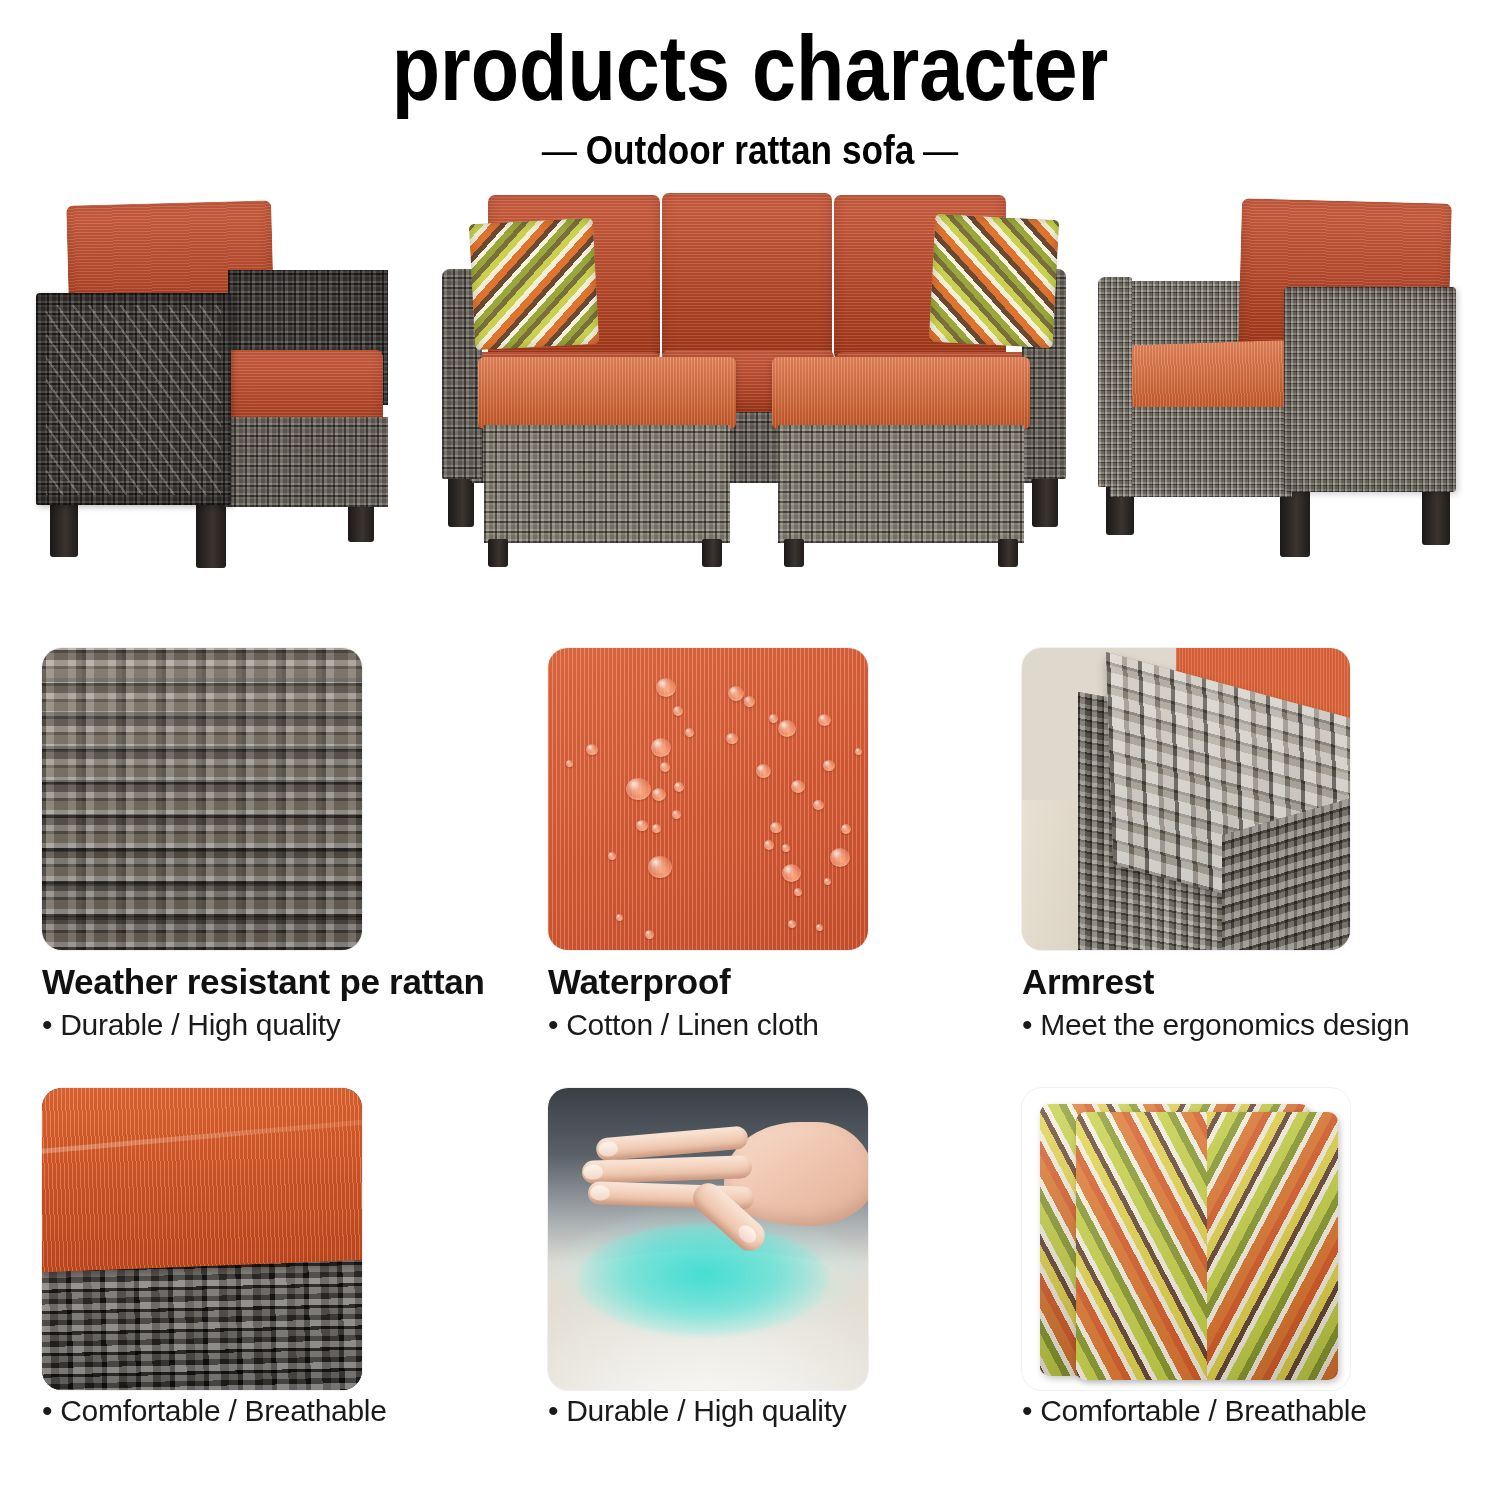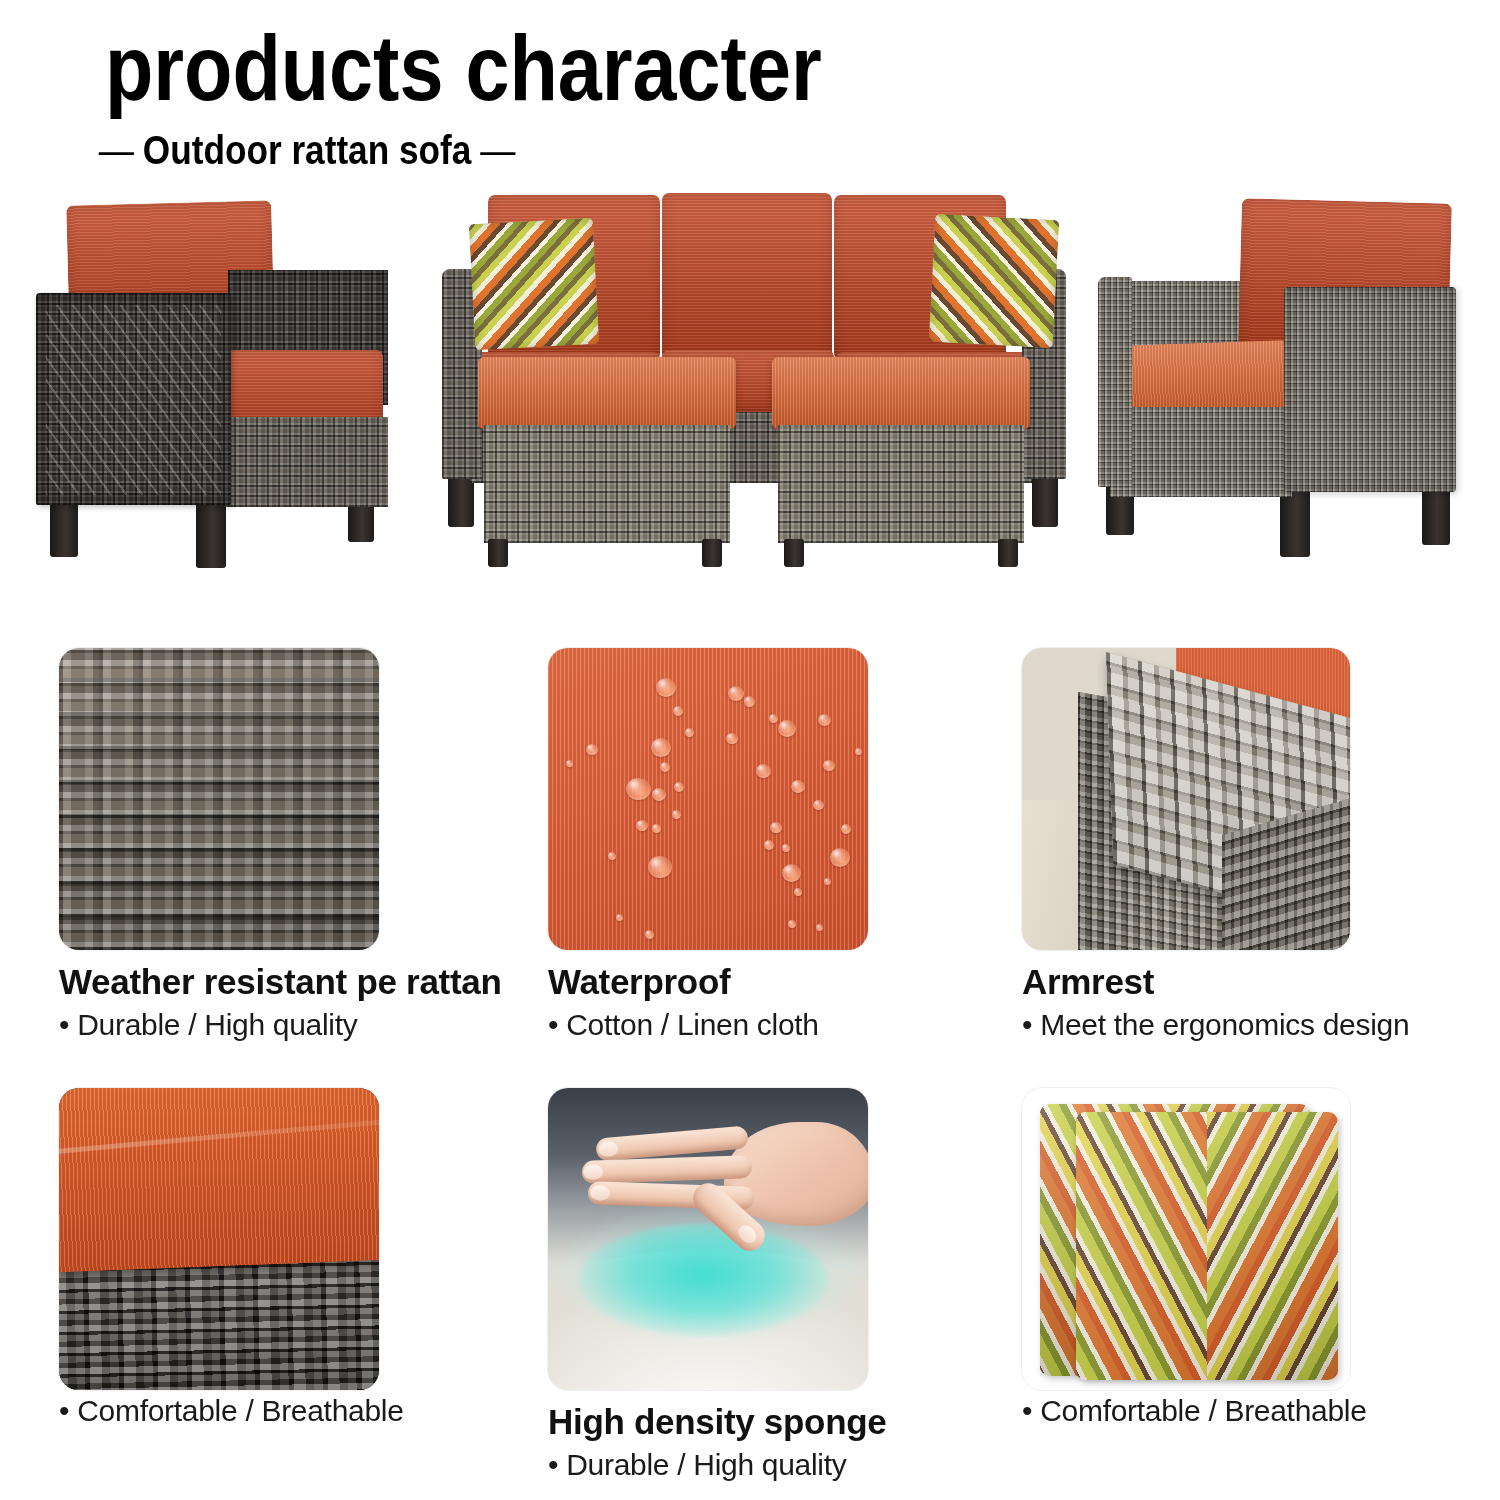--- a/index.html
+++ b/index.html
@@ -18,21 +18,21 @@
     width: 1500px;
     height: 1500px;
     background: #ffffff;
   }
 
   
   .header {
     position: absolute;
     top: 0; left: 0;
     width: 1500px;
-    text-align: left;
+    text-align: center;
   }
   .title {
     font-family: "Liberation Sans Narrow", "Liberation Sans", sans-serif;
     font-weight: bold;
     font-size: 92px;
     line-height: 108px;
     letter-spacing: 0px;
     color: #000000;
     padding-top: 14px;
     transform: scaleX(0.86);
@@ -146,21 +146,21 @@
     position: absolute;
     top: 648px; left: 0;
     width: 1500px;
   }
   .feat-row { position: relative; height: 440px; }
 
   .feat {
     position: absolute;
     width: 328px;
   }
-  .feat.c0 { left: 59px; }
+  .feat.c0 { left: 42px; }
   .feat.c1 { left: 548px; }
   .feat.c2 { left: 1022px; }
 
   .thumb {
     position: relative;
     width: 320px;
     height: 302px;
     border-radius: 20px;
     overflow: hidden;
     background: #cfcfcf;
@@ -636,21 +636,20 @@
               <div class="nail" style="left:1px; top:4px;"></div>
             </div>
             <div class="finger f3">
               <div class="nail" style="left:2px; top:4px;"></div>
             </div>
             <div class="finger f4">
               <div class="nail" style="left:58px; top:8px;"></div>
             </div>
           </div>
         </div>
-        <div class="feat-title">High density sponge</div>
         <div class="feat-sub">• Durable / High quality</div>
       </div>
 
       <div class="feat c2">
         <div class="thumb t-pillow">
           <div class="pillow back">
             <div class="zig"></div>
             <div class="zig-shade"></div>
           </div>
           <div class="pillow front">

